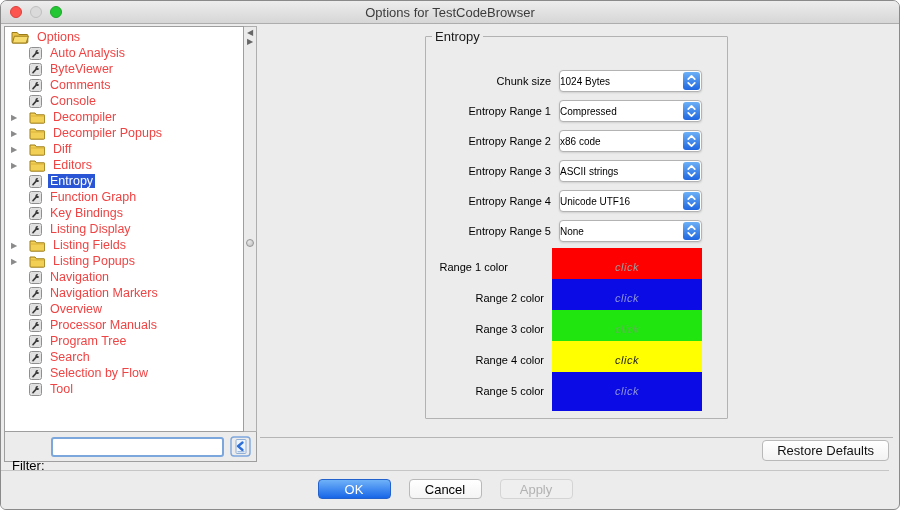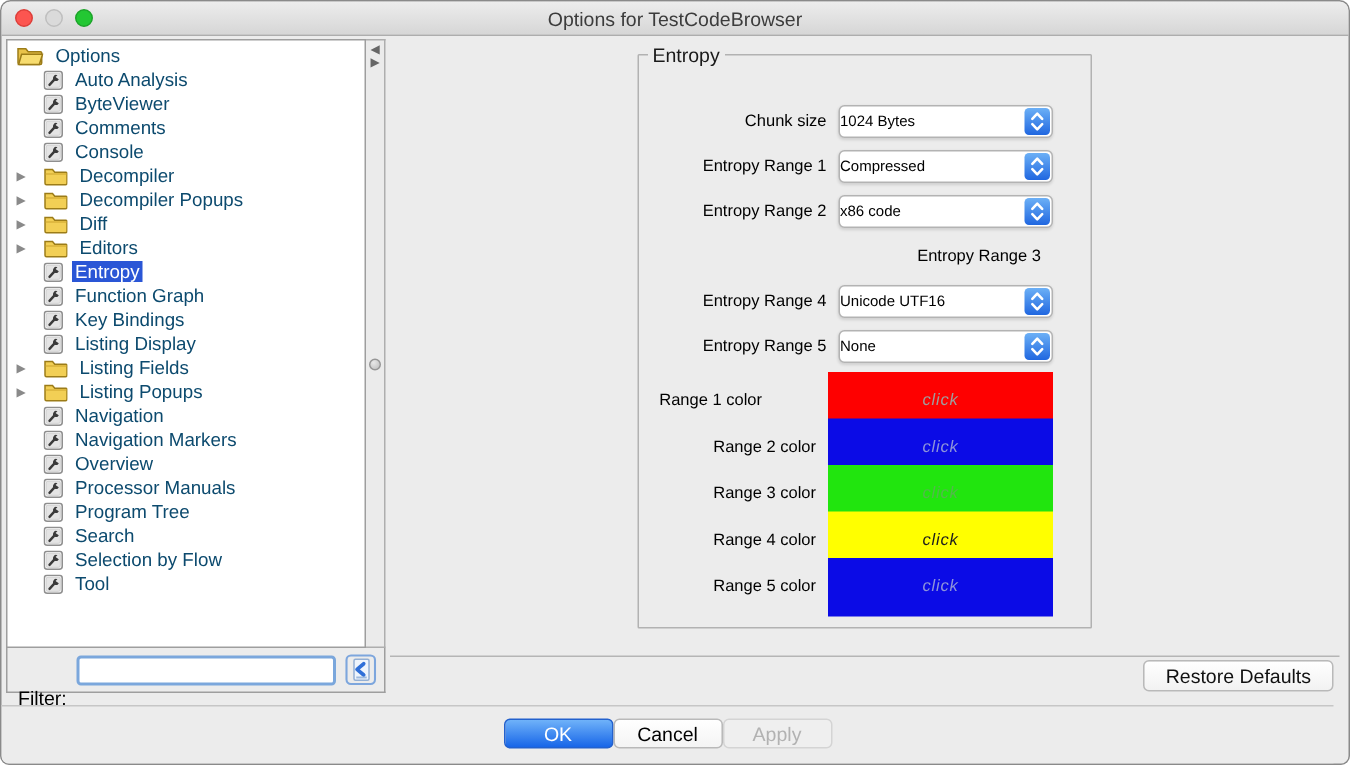--- a/index.html
+++ b/index.html
@@ -20,21 +20,21 @@
   
   .main{position:absolute;left:3px;top:25px;right:6px;bottom:47px;display:flex;}
   .left-stack{width:253px;display:flex;flex-direction:column;}
   .tree-wrap{flex:1;display:flex;min-height:0;}
   .tree-box{flex:1;background:#fff;border:1px solid #9e9e9e;overflow:hidden;padding-top:2px;}
   .tree-row{height:16px;display:flex;align-items:center;white-space:nowrap;padding-left:4px;cursor:default;}
   .tree-row.root{padding-left:6px;}
   .tree-arrow{width:20px;display:inline-block;font-family:"DejaVu Sans",sans-serif;font-size:8px;
               color:#8a8a8a;text-align:left;padding-left:2px;box-sizing:border-box;}
   .tree-icon{display:inline-flex;align-items:center;margin-right:6px;}
-  .tree-label{font-size:12.5px;color:#0c4a6e;padding:0 2px;}
+  .tree-label{font-size:12.5px;color:#ef4444;padding:0 2px;}
   .tree-row.selected .tree-label{background:#2a56d6;color:#fff;}
 
   .divider{width:13px;background:#ebebeb;border:1px solid #aeaeae;border-left:none;box-sizing:border-box;position:relative;}
   .div-arrows{position:absolute;top:1px;left:0;right:0;text-align:center;line-height:9px;
               font-family:"DejaVu Sans",sans-serif;font-size:8px;color:#666;}
   .div-arrows span{display:block;cursor:pointer;}
   .div-grip{position:absolute;left:50%;top:212px;width:8px;height:8px;margin-left:-4px;border-radius:50%;
             background:radial-gradient(circle at 35% 30%,#e8e8e8,#bdbdbd);border:1px solid #969696;box-sizing:border-box;}
 
   .filter-box{height:30px;border:1px solid #9e9e9e;border-top:none;background:#ececec;
@@ -62,21 +62,21 @@
   .combo-btn{position:absolute;right:1px;top:1px;bottom:1px;width:17px;border-radius:3px;
              background:linear-gradient(#6cb0f6,#2067e0);display:flex;align-items:center;justify-content:center;}
   .color-btn{width:150px;height:39px;border:none;display:flex;align-items:center;justify-content:center;
              font-style:italic;font-size:11px;font-family:"Liberation Sans",sans-serif;letter-spacing:.5px;cursor:pointer;}
   .restore-row{flex:1;display:flex;align-items:center;justify-content:flex-end;padding-right:4px;}
   .btn-restore{height:21px;padding:0 14px;font:13px "Liberation Sans",sans-serif;color:#111;
                background:linear-gradient(#ffffff,#f2f2f2);border:1px solid #b9b9b9;border-radius:4px;cursor:pointer;margin-left:48px;}
 
   
   .button-row{position:absolute;left:0;right:10px;bottom:0;height:39px;box-sizing:border-box;border-top:1px solid #c6c6c6;
-              background:#ececec;display:flex;justify-content:center;padding-top:8px;}
+              background:#ececec;display:flex;justify-content:center;gap:18px;padding-top:8px;}
   .btn{height:20px;min-width:73px;box-sizing:border-box;border-radius:4px;font:13px "Liberation Sans",sans-serif;
        display:flex;align-items:center;justify-content:center;padding:0 10px;cursor:pointer;}
   .btn-ok{background:linear-gradient(#6fb2f9,#1866e8);border:1px solid #2361cd;color:#fff;}
   .btn-cancel{background:linear-gradient(#ffffff,#f4f4f4);border:1px solid #b9b9b9;color:#000;}
   .btn-apply{background:#efefef;border:1px solid #d4d4d4;color:#b2b2b2;cursor:default;}
 </style>
 </head>
 <body>
 
 <div class="window">
@@ -415,20 +415,29 @@
                   <span class="combo-btn">
                     <svg width="11" height="14" viewBox="0 0 11 14">
                       <path d="M2.2 5.2 L5.5 1.8 L8.8 5.2" fill="none" stroke="#fff" stroke-width="1.7" stroke-linecap="round" stroke-linejoin="round"></path>
                       <path d="M2.2 8.8 L5.5 12.2 L8.8 8.8" fill="none" stroke="#fff" stroke-width="1.7" stroke-linecap="round" stroke-linejoin="round"></path>
                     </svg>
                   </span>
                 </div>
               </div>
               <div class="frow">
                 <span class="flabel">Entropy Range 3</span>
+                <div class="combo">
+                  <span class="combo-text">ASCII strings</span>
+                  <span class="combo-btn">
+                    <svg width="11" height="14" viewBox="0 0 11 14">
+                      <path d="M2.2 5.2 L5.5 1.8 L8.8 5.2" fill="none" stroke="#fff" stroke-width="1.7" stroke-linecap="round" stroke-linejoin="round"></path>
+                      <path d="M2.2 8.8 L5.5 12.2 L8.8 8.8" fill="none" stroke="#fff" stroke-width="1.7" stroke-linecap="round" stroke-linejoin="round"></path>
+                    </svg>
+                  </span>
+                </div>
               </div>
               <div class="frow">
                 <span class="flabel">Entropy Range 4</span>
                 <div class="combo">
                   <span class="combo-text">Unicode UTF16</span>
                   <span class="combo-btn">
                     <svg width="11" height="14" viewBox="0 0 11 14">
                       <path d="M2.2 5.2 L5.5 1.8 L8.8 5.2" fill="none" stroke="#fff" stroke-width="1.7" stroke-linecap="round" stroke-linejoin="round"></path>
                       <path d="M2.2 8.8 L5.5 12.2 L8.8 8.8" fill="none" stroke="#fff" stroke-width="1.7" stroke-linecap="round" stroke-linejoin="round"></path>
                     </svg>

